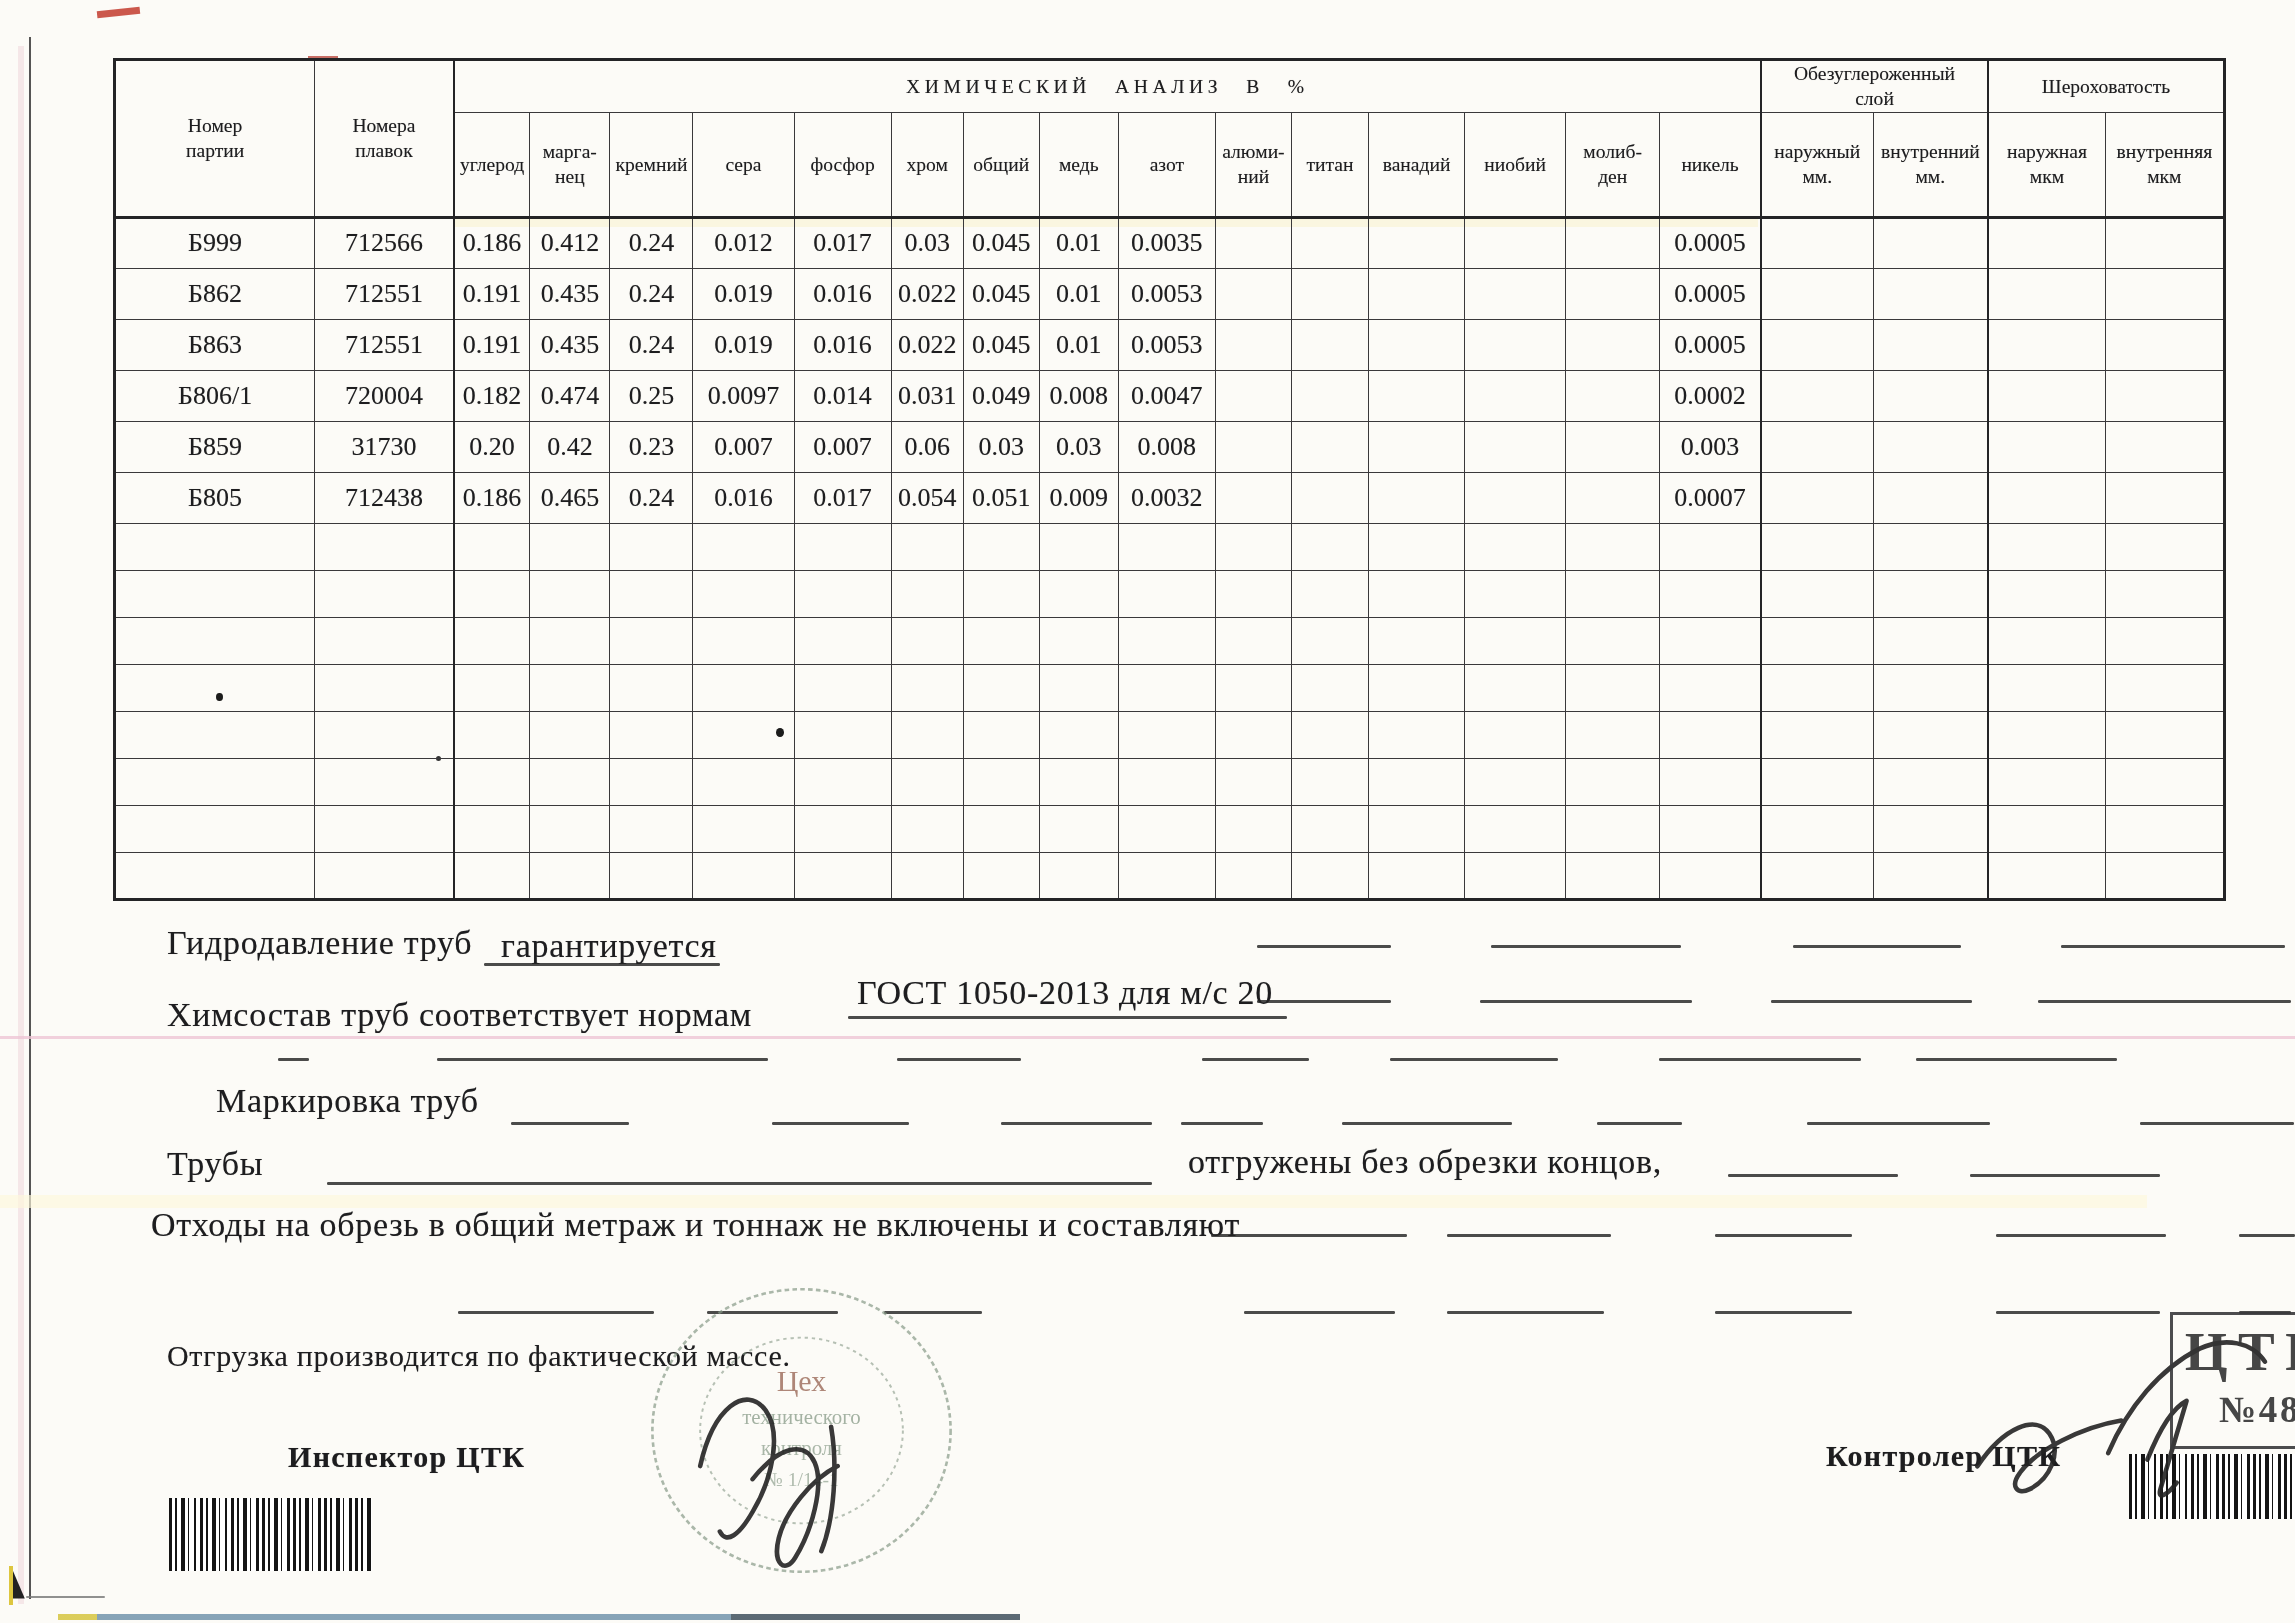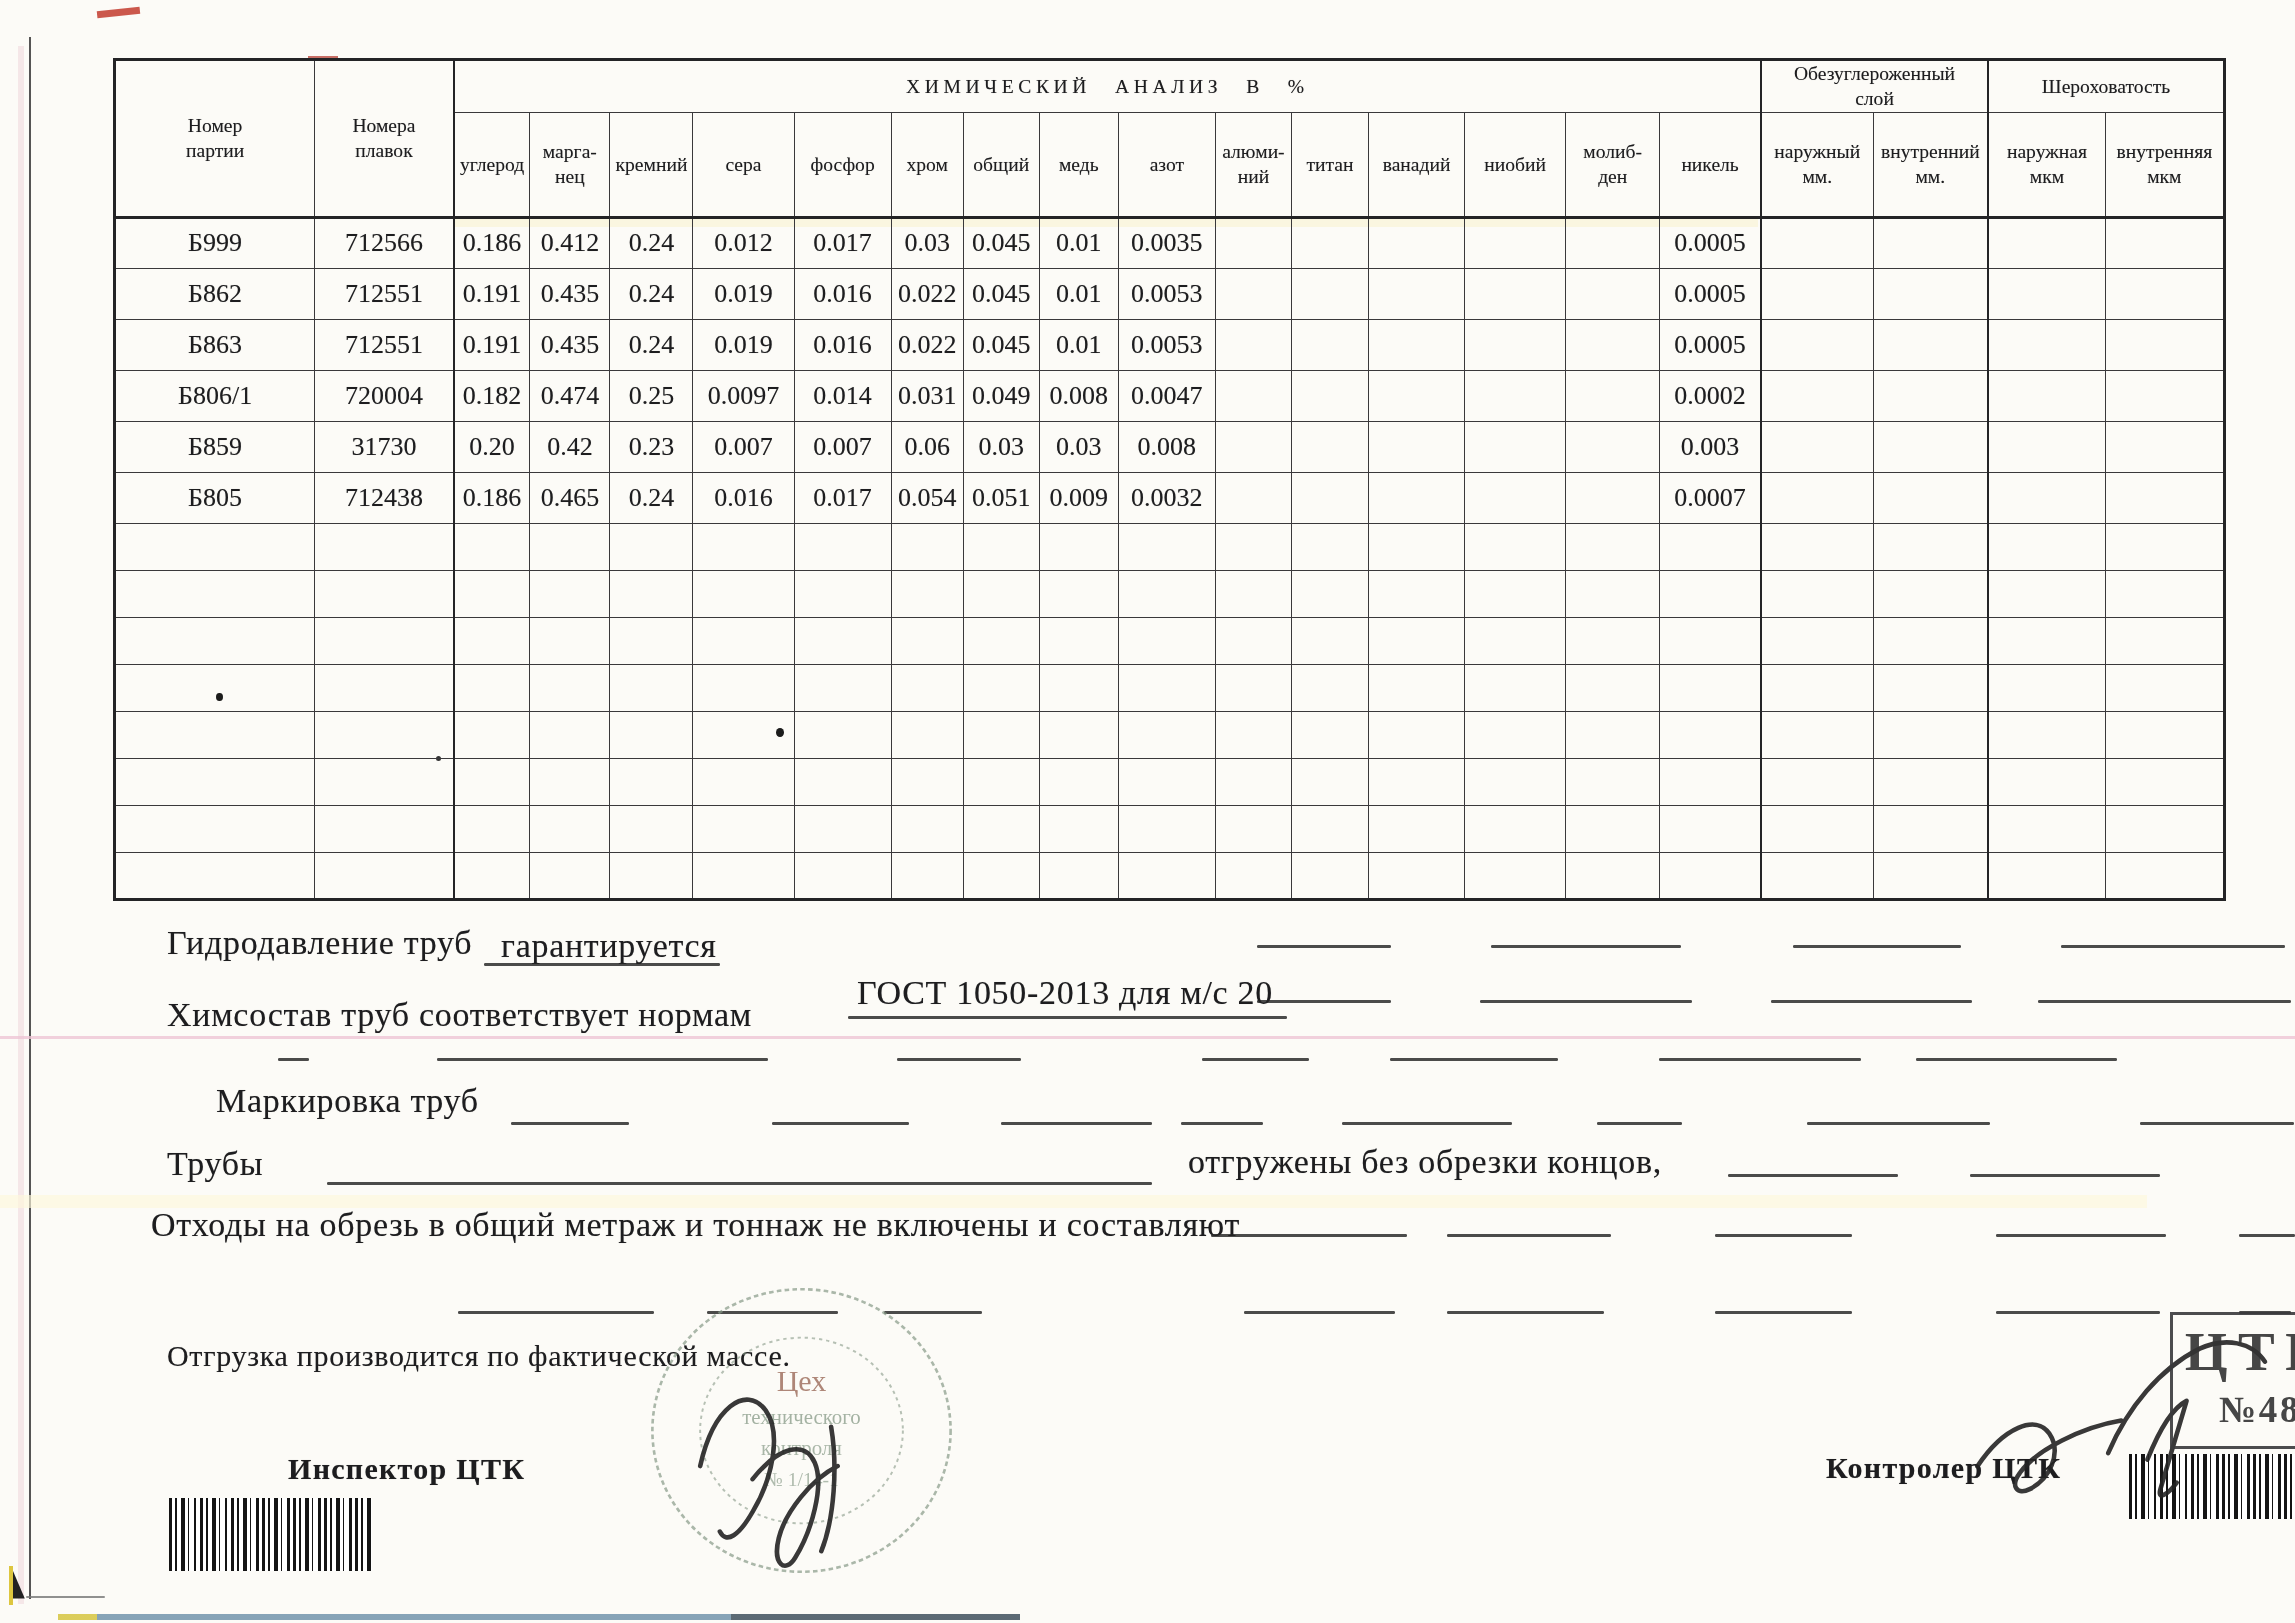--- a/index.html
+++ b/index.html
@@ -17,21 +17,21 @@
   .thick-r{border-right:2.6px solid #242426 !important;}
   tr.r-group{height:52px;}
   tr.r-sub{height:105px;}
   tr.r-data{height:51px;}
   tr.r-data td{font-size:26px;}
   tr.r-empty{height:47px;}
 
   
   .note{position:absolute;font-size:34px;letter-spacing:0.7px;white-space:nowrap;text-shadow:0 0 0.7px rgba(20,20,20,.4);}
   .sig-label{position:absolute;font-size:30px;font-weight:bold;letter-spacing:1.3px;white-space:nowrap;
-             text-shadow:0 0 0.7px rgba(20,20,20,.45);margin-top:12px;}
+             text-shadow:0 0 0.7px rgba(20,20,20,.45);}
 
   
   .dash{position:absolute;height:2.6px;background:#232323;opacity:.82;border-radius:1.3px;display:block;}
   .pink-line{position:absolute;left:0;width:2295px;height:3.3px;background:#eec6d4;opacity:.8;}
   .band{position:absolute;}
   .speck{position:absolute;background:#1c1c1c;border-radius:50%;}
 
   
   .barcode{position:absolute;background-color:#fff;
     background-image:repeating-linear-gradient(90deg,#141414 0 3.3px,transparent 3.3px 5.9px,#141414 5.9px 7.9px,

